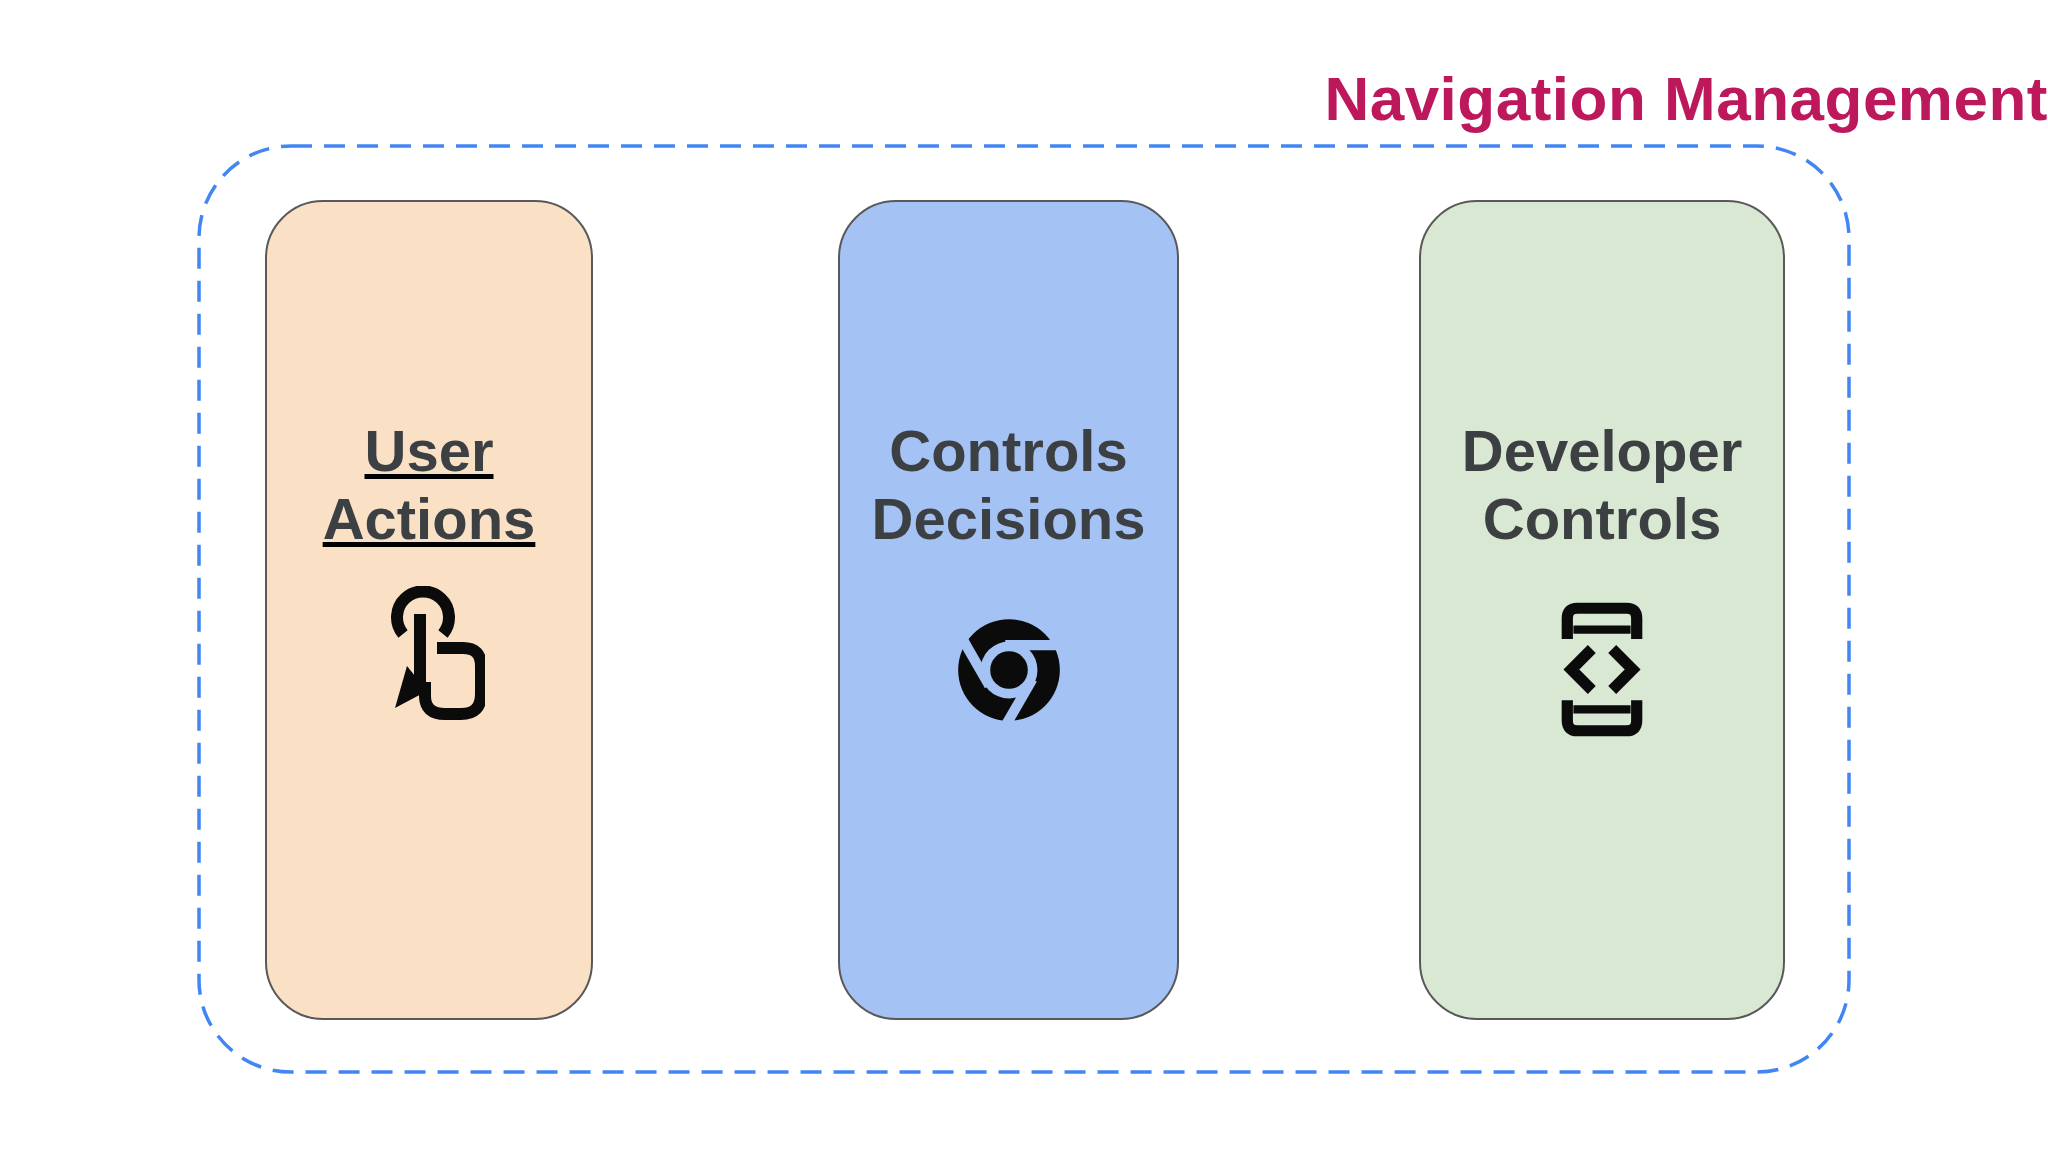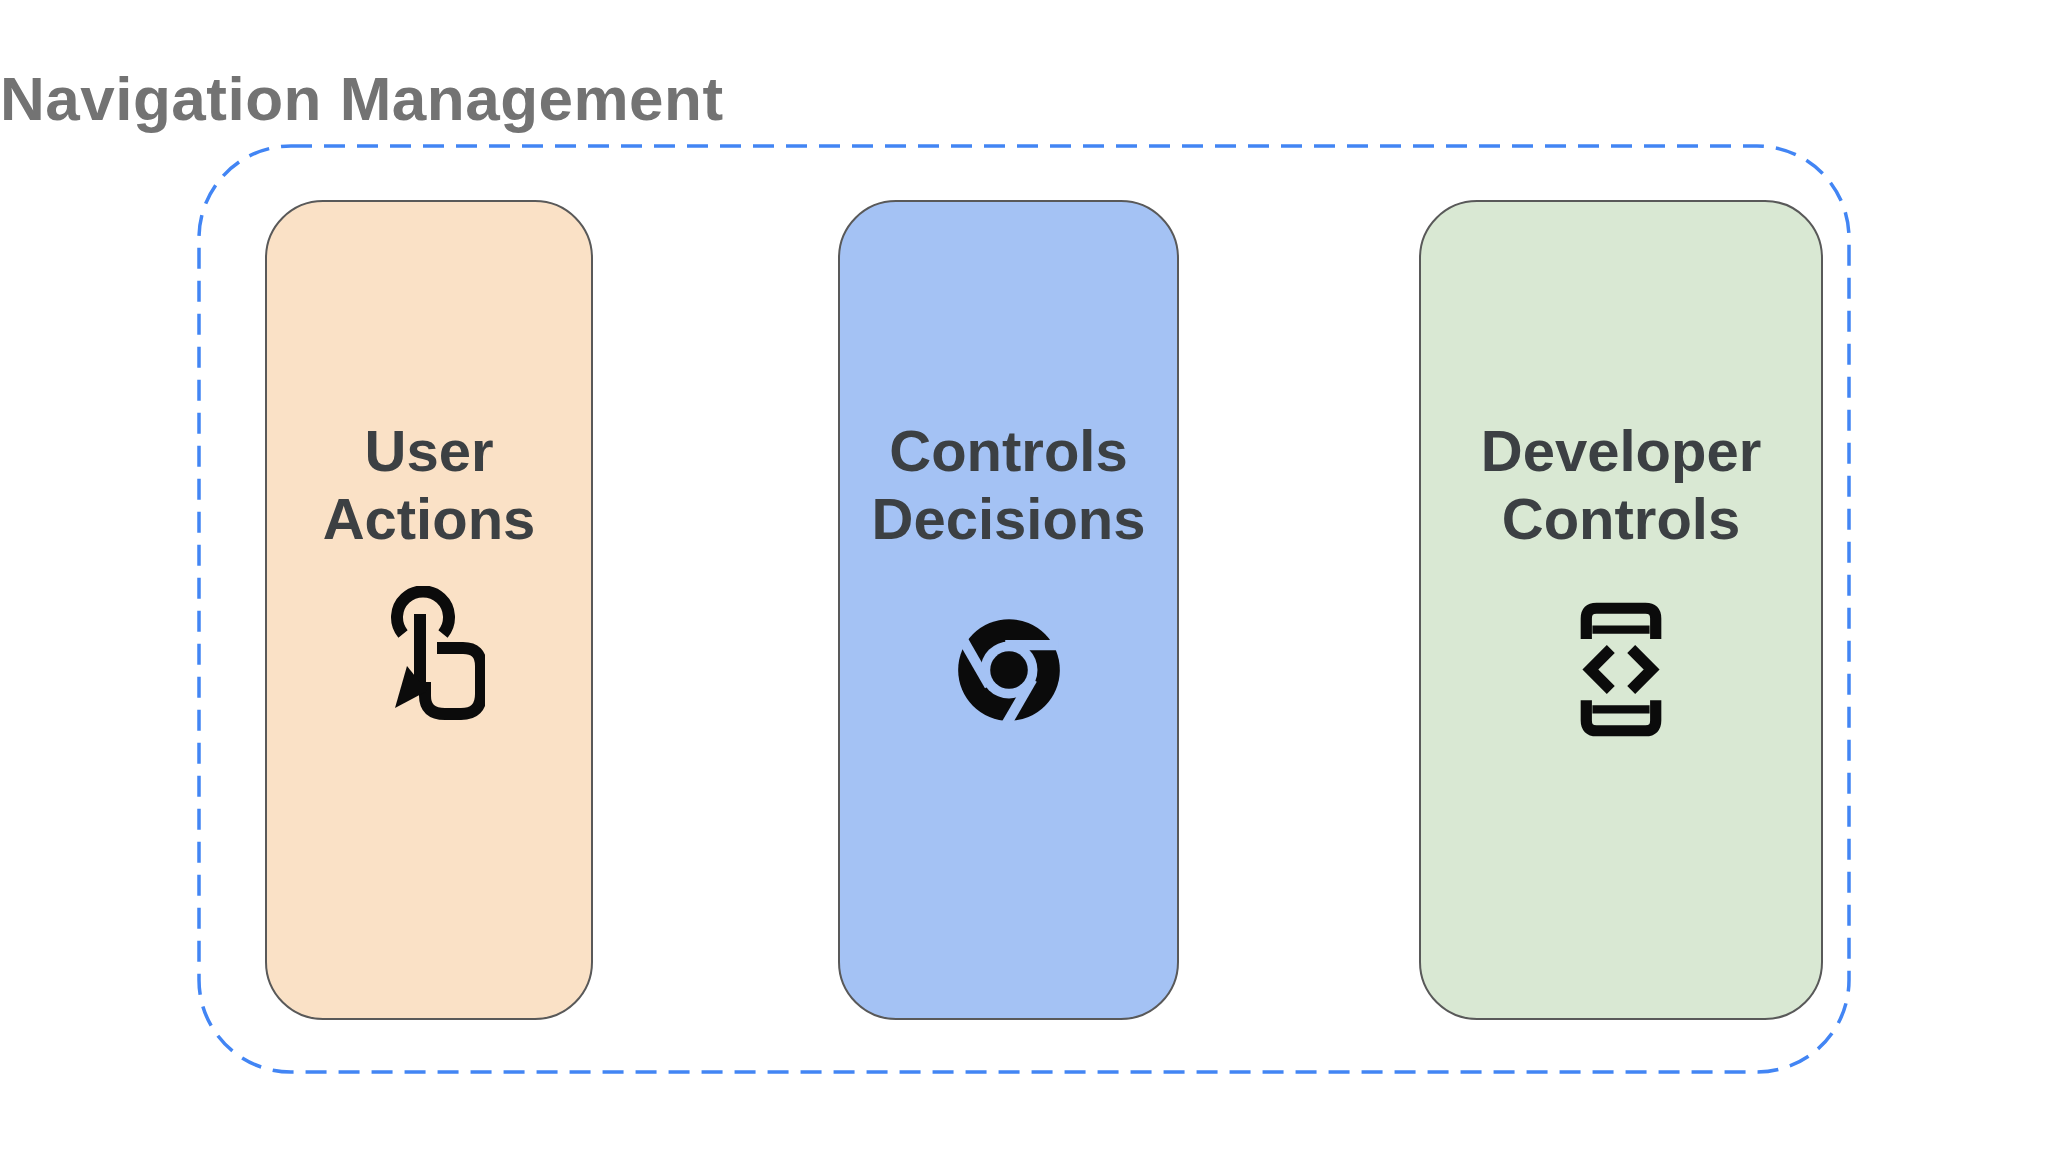--- a/index.html
+++ b/index.html
@@ -1,36 +1,36 @@
 <!DOCTYPE html>
 <html><head>
 <meta charset="utf-8">
 <style>
   html,body{margin:0;padding:0;background:#ffffff;}
   body{width:2048px;height:1152px;position:relative;font-family:"Liberation Sans",sans-serif;overflow:hidden;}
 
   .title{
     position:absolute;top:20px;left:0;width:2048px;
-    text-align:left;font-size:62px;line-height:74px;font-weight:700;
-    color:#737373;letter-spacing:0.5px;
+    text-align:right;font-size:62px;line-height:74px;font-weight:700;
+    color:#be185d;letter-spacing:0.5px;
   }
 
   .dash-wrap{position:absolute;left:197px;top:144px;width:1654px;height:930px;}
   .dash-wrap svg{display:block;width:100%;height:100%;}
 
   .card{
     position:absolute;top:200px;height:820px;
     border:2px solid #595959;border-radius:58px;
     box-sizing:border-box;
     display:flex;flex-direction:column;align-items:center;
     padding-top:215px;
   }
-  .card-1{left:265px;width:328px;}
+  .card-1{left:265px;width:328px;text-decoration:underline;}
   .card-2{left:838px;width:341px;}
-  .card-3{left:1419px;width:404px;}
+  .card-3{left:1419px;width:366px;}
 
   .card-label{
     width:100%;padding:0 14px;box-sizing:border-box;
     text-align:center;font-size:58px;line-height:68px;font-weight:700;
     color:#3C4043;
   }
 
   .icon-area{
     margin-top:29px;height:175px;width:100%;
     display:flex;align-items:center;justify-content:center;

